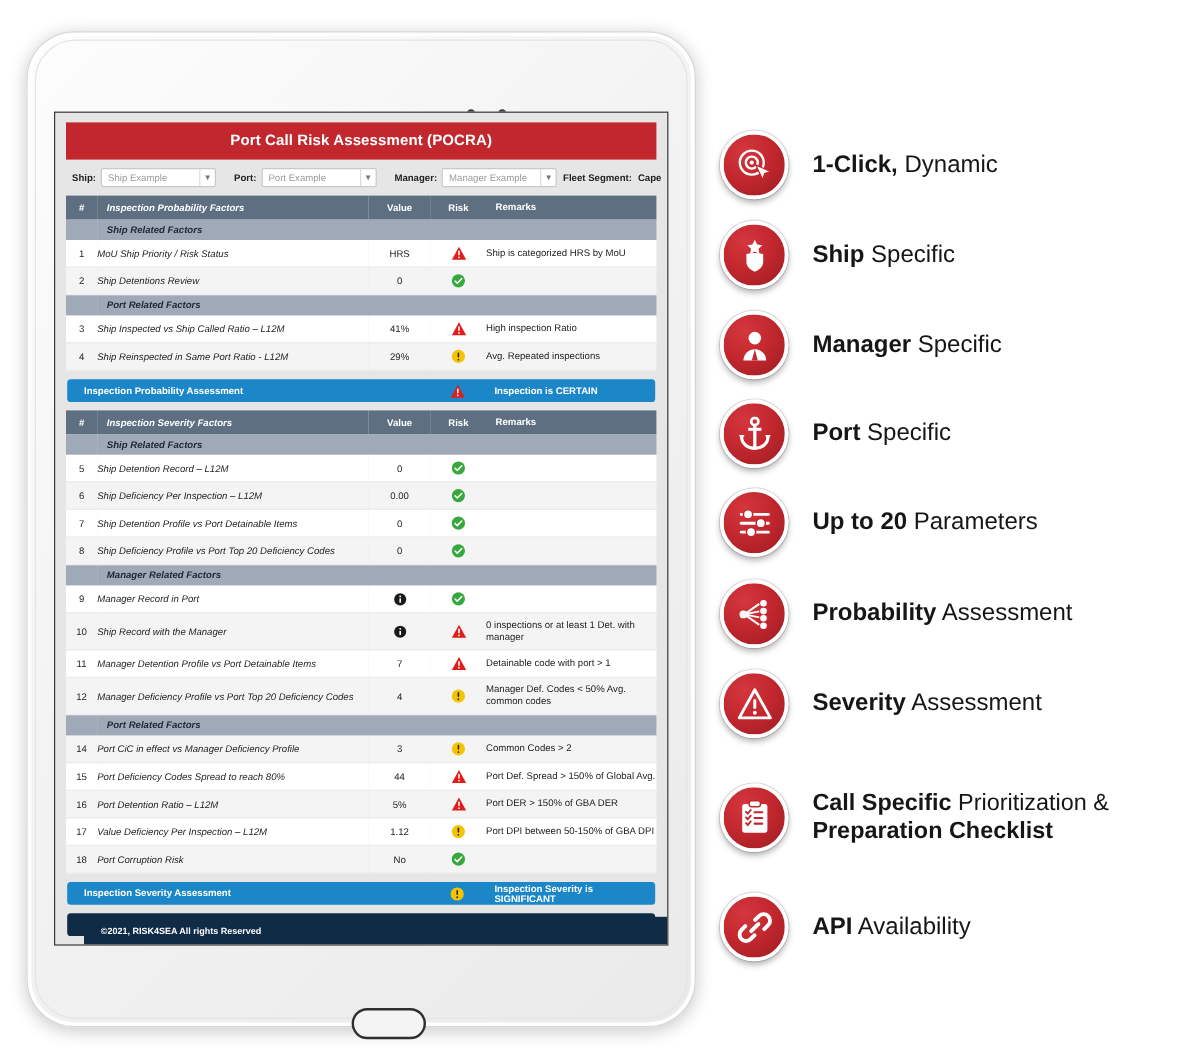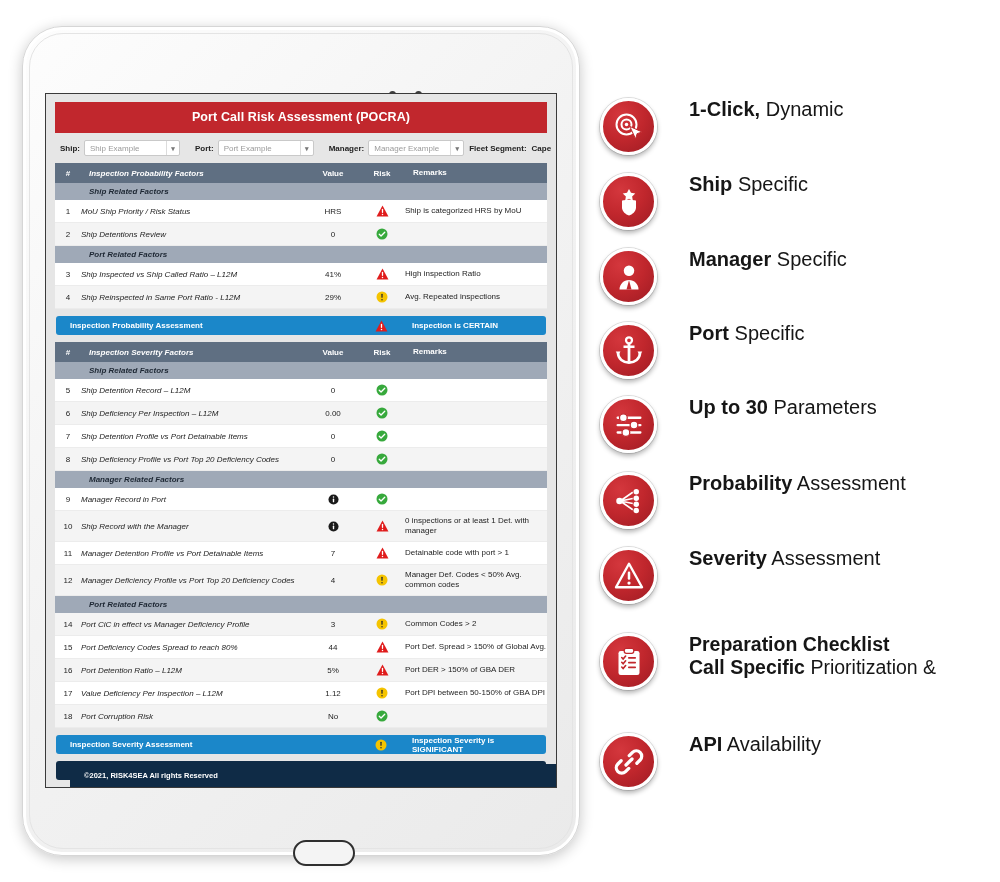--- a/index.html
+++ b/index.html
@@ -130,21 +130,21 @@
     padding: 7px 0 7px 14px;
     position: absolute; left: 0; right: 0; bottom: 0; margin-left: 24px;
   }
 
   
   #features {
     position: absolute; left: 600px; top: 88px;
     width: 396px;
   }
   .feat {
-    display: flex; gap: 32px;
+    display: flex; align-items: center; gap: 20px;
     height: 79px;
   }
   .badge {
     position: relative; flex: 0 0 auto;
     width: 57px; height: 57px; border-radius: 50%;
     background: radial-gradient(circle at 34% 28%, #d4373d 0%, #c1272d 48%, #9e1b23 100%);
     border: 3px solid #ffffff;
     box-shadow: 0 3px 5px rgba(0,0,0,.30), 0 0 0 1px #e0e0e0;
     display: flex; align-items: center; justify-content: center;
   }
@@ -540,21 +540,21 @@
         <span class="badge">
           <svg viewBox="0 0 24 24">
             <rect x="2" y="5.2" width="20" height="1.9" rx=".9" fill="#fff"></rect>
             <rect x="2" y="11.1" width="20" height="1.9" rx=".9" fill="#fff"></rect>
             <rect x="2" y="17" width="20" height="1.9" rx=".9" fill="#fff"></rect>
             <circle cx="7.5" cy="6.1" r="3.1" fill="#fff" stroke="#c1272d" stroke-width="1"></circle>
             <circle cx="16" cy="12" r="3.1" fill="#fff" stroke="#c1272d" stroke-width="1"></circle>
             <circle cx="9.5" cy="17.9" r="3.1" fill="#fff" stroke="#c1272d" stroke-width="1"></circle>
           </svg>
         </span>
-        <span class="feat-text"><span class="b">Up to 30</span><span class="n"> Parameters</span></span>
+        <span class="feat-text"><span class="b">Up to 20</span><span class="n"> Parameters</span></span>
       </div>
       <div class="feat" style="position:absolute;left:0;top:384px;width:396px;">
         <span class="badge">
           <svg viewBox="0 0 24 24">
             <path d="M5 12 15 5M5 12l10 7M5 12l10-2M5 12l10 2" stroke="#fff" stroke-width="1.3" fill="none"></path>
             <circle cx="4.4" cy="12" r="2.6" fill="#fff"></circle>
             <circle cx="17.8" cy="4.6" r="2.2" fill="#fff"></circle>
             <circle cx="17.8" cy="9.8" r="2.2" fill="#fff"></circle>
             <circle cx="17.8" cy="14.6" r="2.2" fill="#fff"></circle>
             <circle cx="17.8" cy="19.6" r="2.2" fill="#fff"></circle>
@@ -583,22 +583,22 @@
               <path d="M6.2 16l1.1 1.2 2-2.4"></path>
             </g>
             <g fill="#c1272d">
               <rect x="11.2" y="8" width="6.4" height="1.4" rx=".6"></rect>
               <rect x="11.2" y="11.8" width="6.4" height="1.4" rx=".6"></rect>
               <rect x="11.2" y="15.6" width="6.4" height="1.4" rx=".6"></rect>
             </g>
           </svg>
         </span>
         <span class="feat-text">
+          <div><span class="b">Call Specific</span><span class="n"> Prioritization &amp;</span></div>
           <div><span class="b">Preparation Checklist</span></div>
-          <div><span class="b">Call Specific</span><span class="n"> Prioritization &amp;</span></div>
         </span>
       </div>
       <div class="feat" style="position:absolute;left:0;top:645px;width:396px;">
         <span class="badge">
           <svg viewBox="0 0 24 24">
             <g fill="none" stroke="#fff" stroke-width="2.6" stroke-linecap="round">
               <path d="M9.6 14.4 14.4 9.6"></path>
               <path d="M12.2 6.9 14.8 4.3a4.3 4.3 0 0 1 6.1 6.1l-2.6 2.6"></path>
               <path d="M11.8 17.1 9.2 19.7a4.3 4.3 0 0 1-6.1-6.1l2.6-2.6"></path>
             </g>

